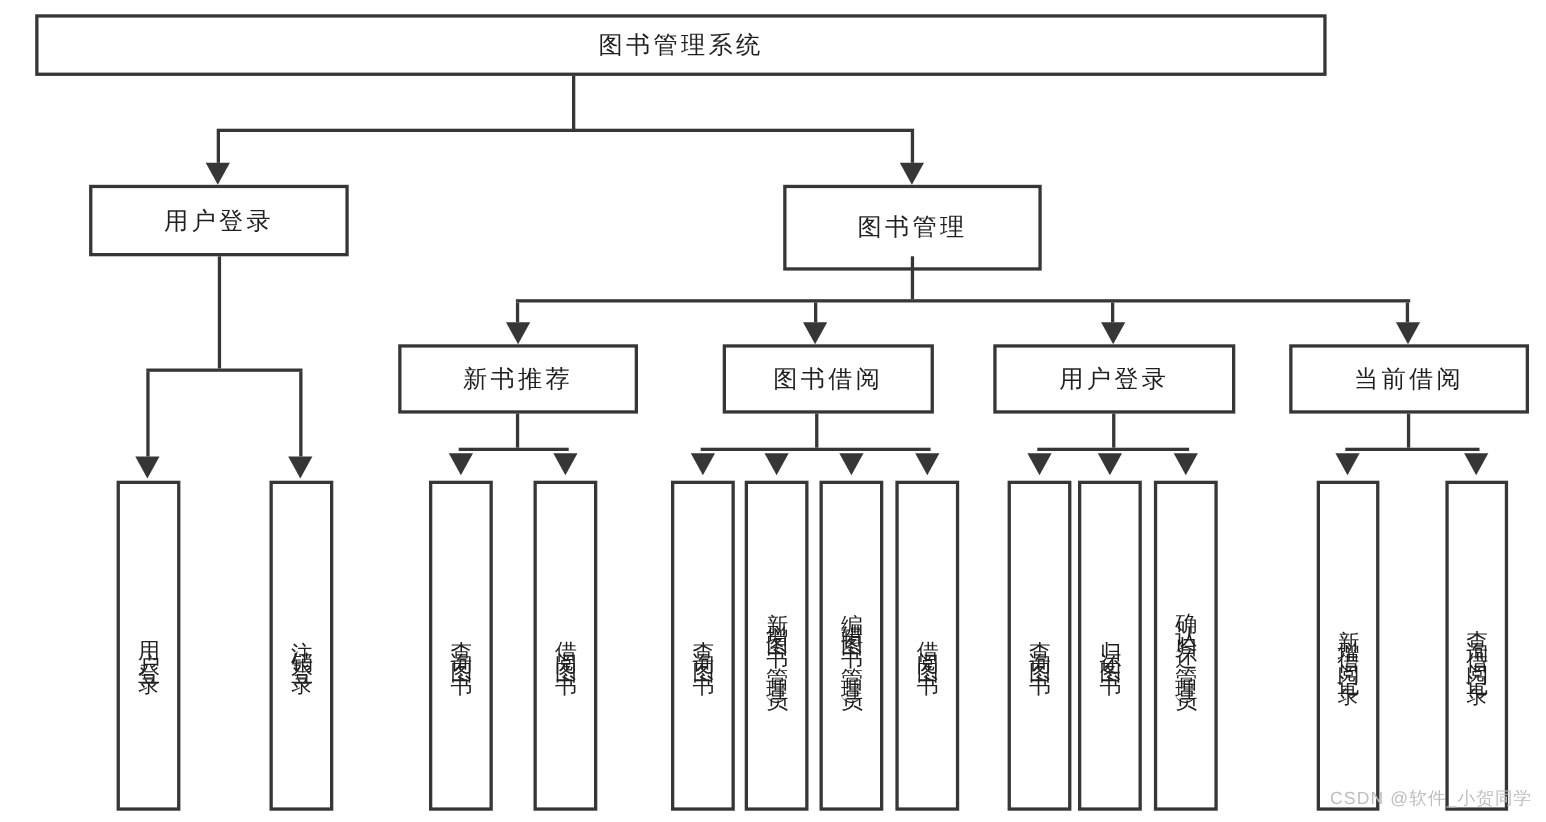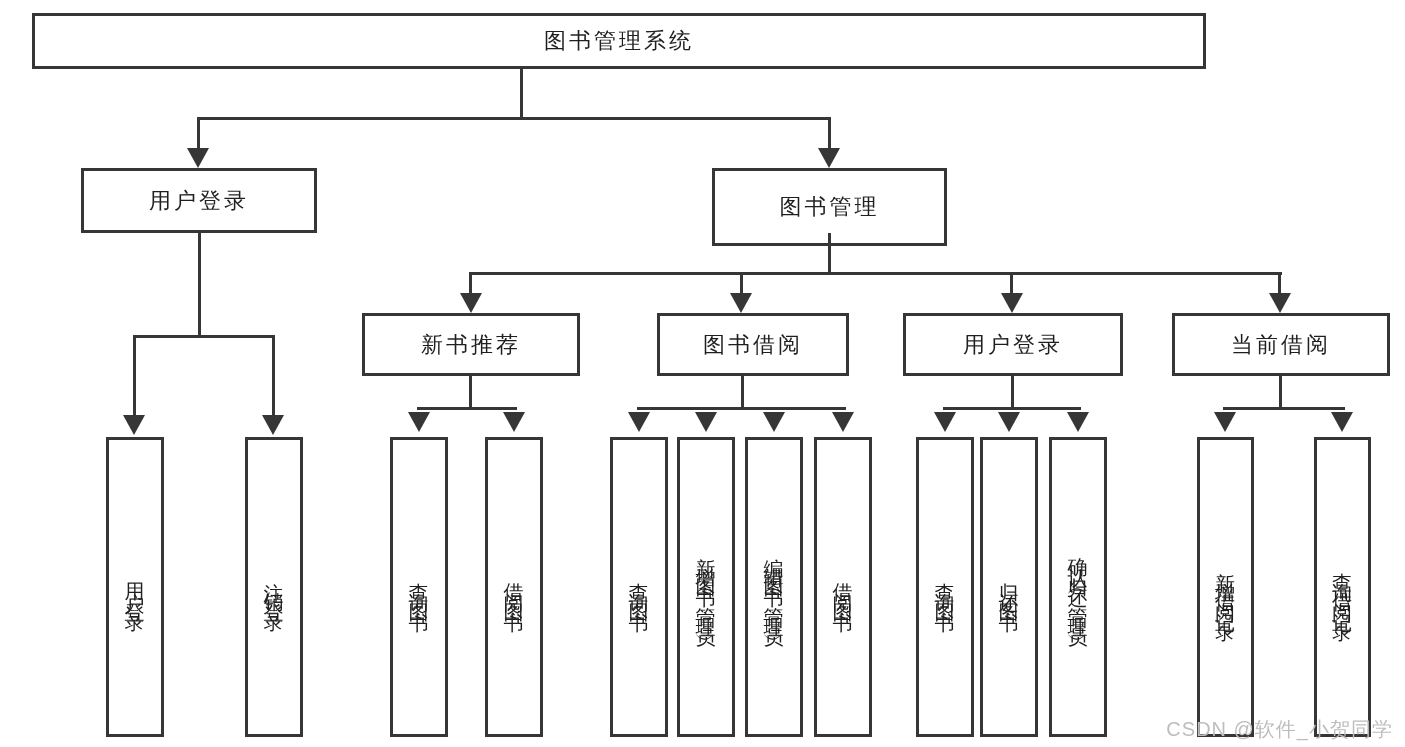--- a/index.html
+++ b/index.html
@@ -51,21 +51,21 @@
     width: 0;
     height: 0;
     border-left: 11px solid transparent;
     border-right: 11px solid transparent;
     border-top: 20px solid var(--line);
   }
   .watermark {
     position: absolute;
     right: 12px;
     top: 716px;
-    font-size: 20px;
+    font-size: 16px;
     color: var(--watermark);
     letter-spacing: 1px;
     z-index: 5;
     white-space: nowrap;
   }
 </style>
 </head>
 <body>
 
 <div class="stage">

